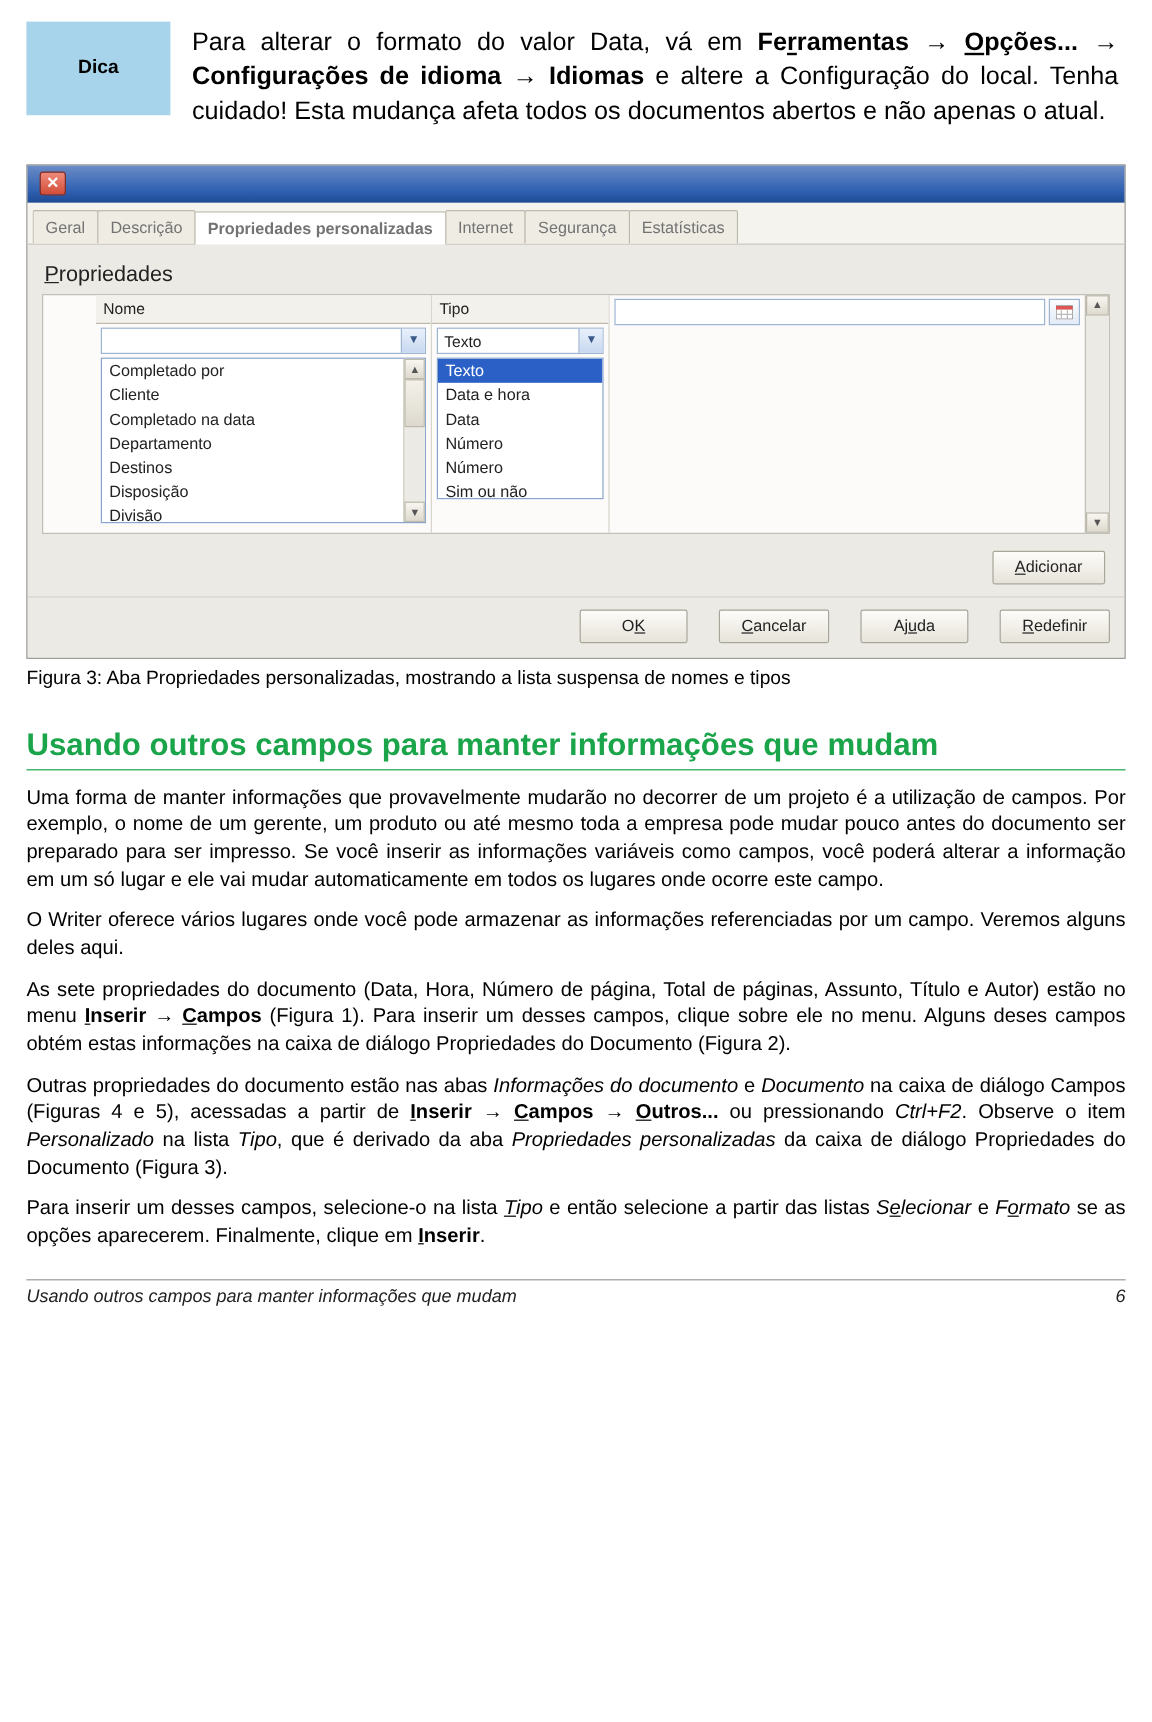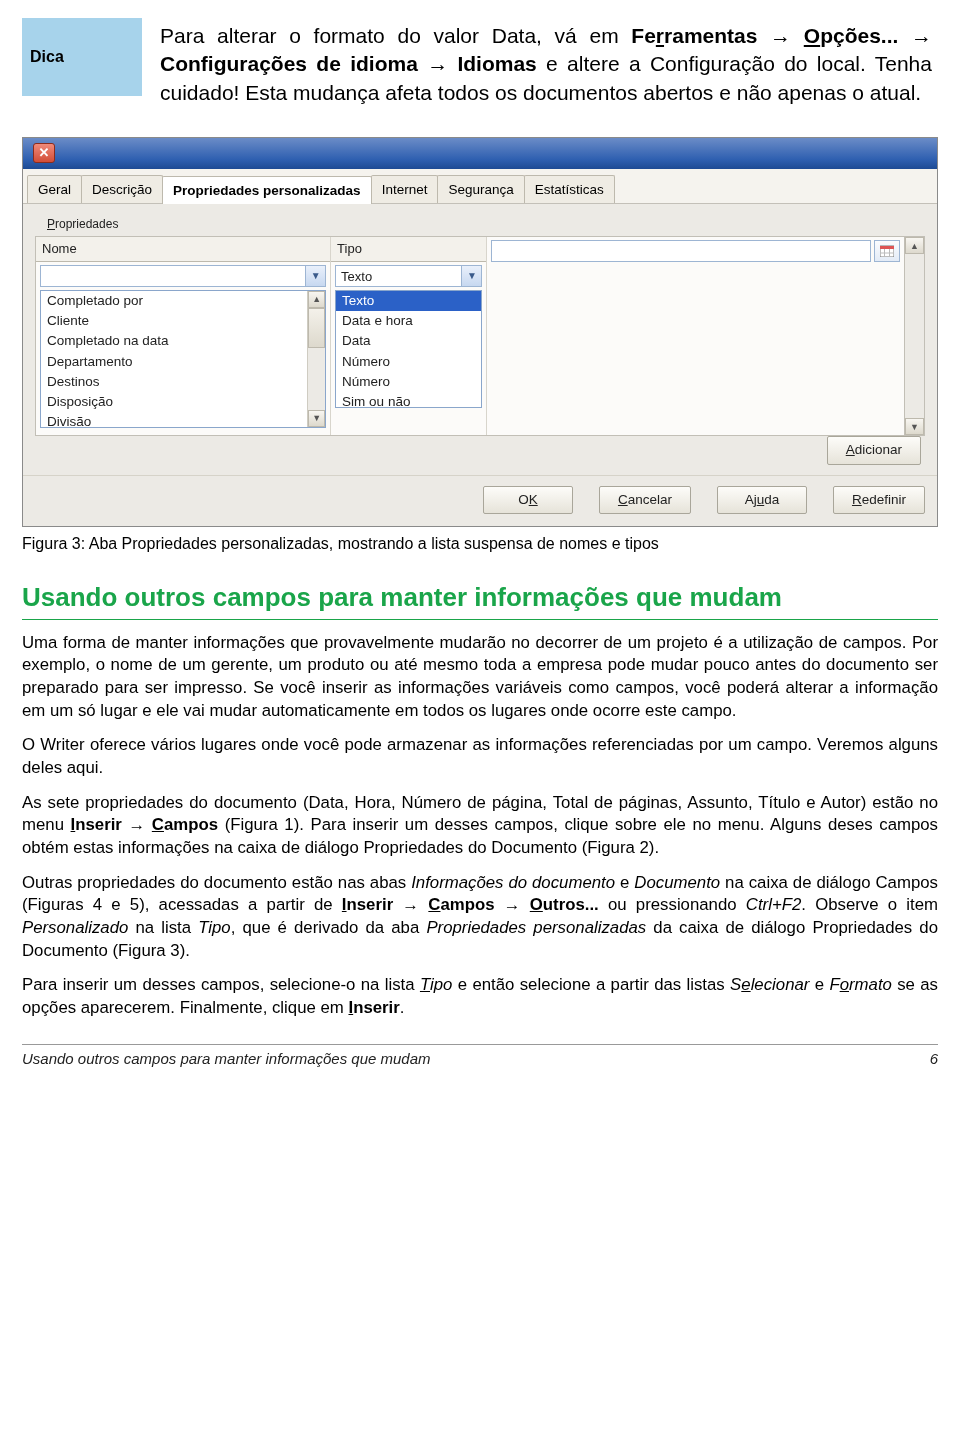--- a/index.html
+++ b/index.html
@@ -12,20 +12,21 @@
     width: 960px;
     margin: 0 auto;
     padding: 18px 22px 10px 22px;
   }
   .tip-row { display: flex; align-items: flex-start; }
   .tip-label {
     background: #a7d3eb;
     font-weight: bold;
     width: 120px;
     min-width: 120px;
+    text-align: center;
     padding: 28px 8px;
     font-size: 16px;
   }
   .tip-text {
     padding: 4px 6px 4px 18px;
     font-size: 21px;
     text-align: justify;
   }
   .tip-text b { font-weight: bold; }
   .tip-text .ul { text-decoration: underline; }
@@ -65,49 +66,49 @@
     border-bottom: 1px solid #c3c0b8;
     gap: 0;
     font-size: 13.5px;
   }
   .tab {
     padding: 5px 10px 4px 10px;
     border: 1px solid #bdb9ad;
     border-bottom: none;
     background: #efece4;
     margin-right: -1px;
-    color: #000000;
+    color: #737373;
     border-top-left-radius: 2px;
     border-top-right-radius: 2px;
   }
   .tab.active {
     background: #fff;
     font-weight: bold;
     position: relative;
     top: 1px;
     z-index: 2;
   }
   .dialog-body {
     background: #eceae5;
     padding: 10px 12px 8px 12px;
   }
   .props-label {
-    font-size: 12px;
-    margin: 2px 0 0 12px;
+    font-size: 18px;
+    margin: 2px 0 0 2px;
   }
   .props-label span { text-decoration: underline; }
   .grid {
     margin-top: 4px;
     border: 1px solid #c2bfb6;
     background: #fcfbf9;
     display: flex;
     height: 200px;
     position: relative;
   }
-  .col-wrap { display: flex; flex-direction: column; flex: 1; }
+  .col-wrap { display: flex; flex-direction: column; flex: 1; margin-left: 44px; }
   .col-area { display: flex; flex: 1; }
   .col {
     border-right: 1px solid #d8d5cc;
     display: flex;
     flex-direction: column;
   }
   .col.nome { width: 34%; }
   .col.tipo { width: 18%; }
   .col.valor { flex: 1; }
   .col-header {
@@ -152,21 +153,21 @@
   .scroll-thumb { flex:0 0 40px; background:linear-gradient(#f4f1ea,#ddd9cd); border:1px solid #bdb9ad; margin:0;}
   .scroll-track { flex:1; }
   .valor-input {
     border:1px solid #9db5d3; background:#fff; height:22px; flex:1;
   }
   .date-btn {
     width:26px;height:22px;border:1px solid #9db5d3;background:linear-gradient(#fbfcfe,#e3ebf6);
     display:flex;align-items:center;justify-content:center;font-size:12px;
   }
   .outer-scroll { width:20px; border-left:1px solid #c2bfb6; background:#eceae5; display:flex;flex-direction:column;}
-  .add-row { display:flex; justify-content:flex-end; padding: 0 4px 2px 4px;}
+  .add-row { display:flex; justify-content:flex-end; padding: 14px 4px 2px 4px;}
   .dlg-btn {
     border:1px solid #a9a69a;
     background:linear-gradient(#fdfcf9,#e6e3d9);
     padding:4px 18px;
     font-size:13.5px;
     border-radius:2px;
     min-width:90px;
     text-align:center;
   }
   .dlg-btn .ul { text-decoration: underline; }

